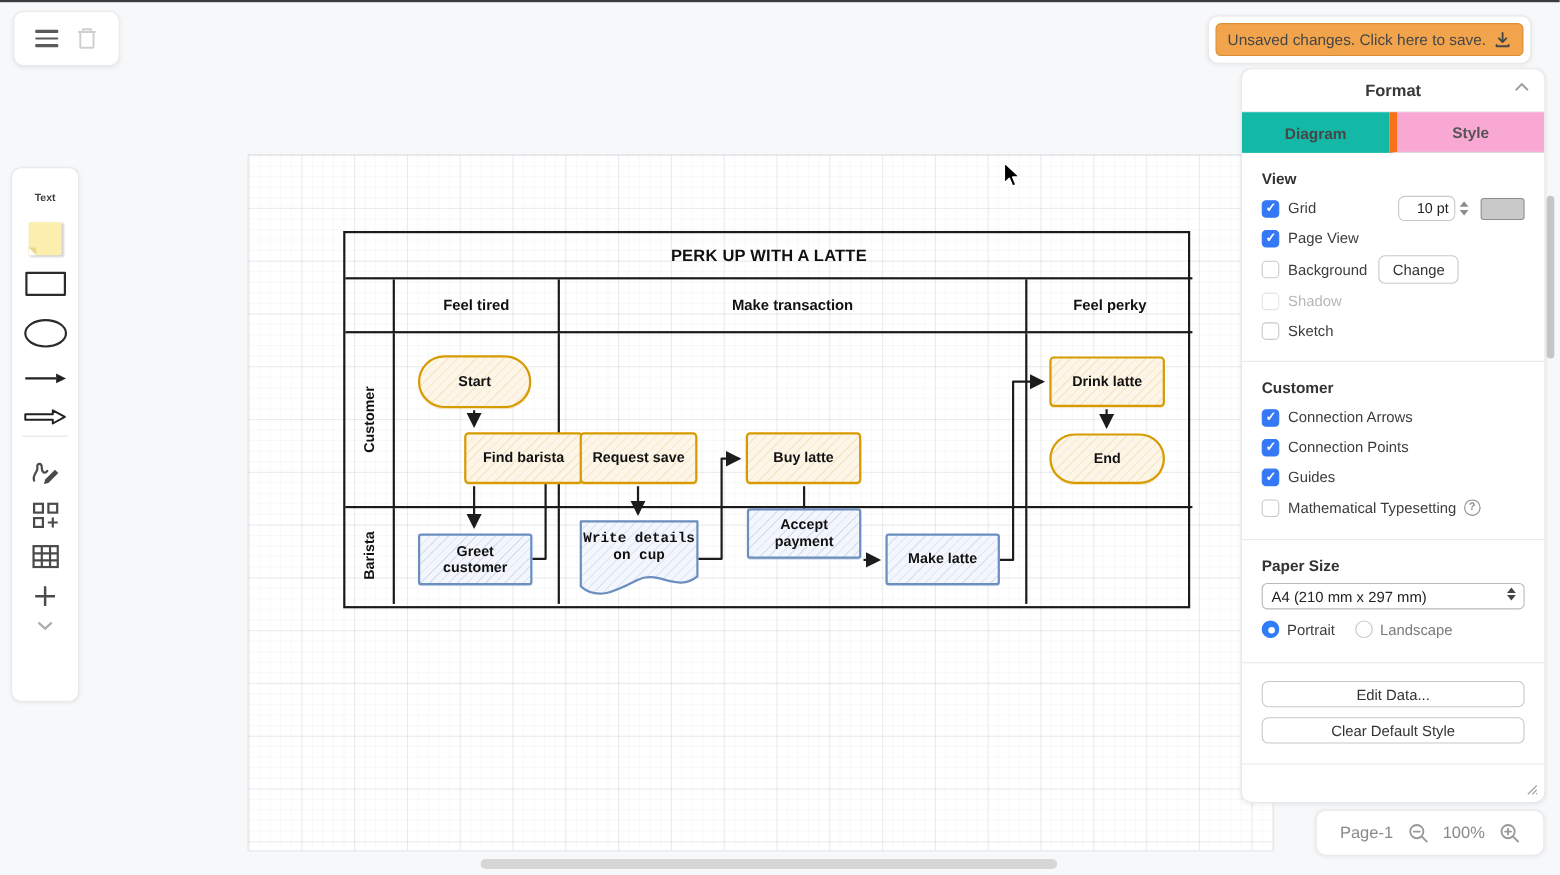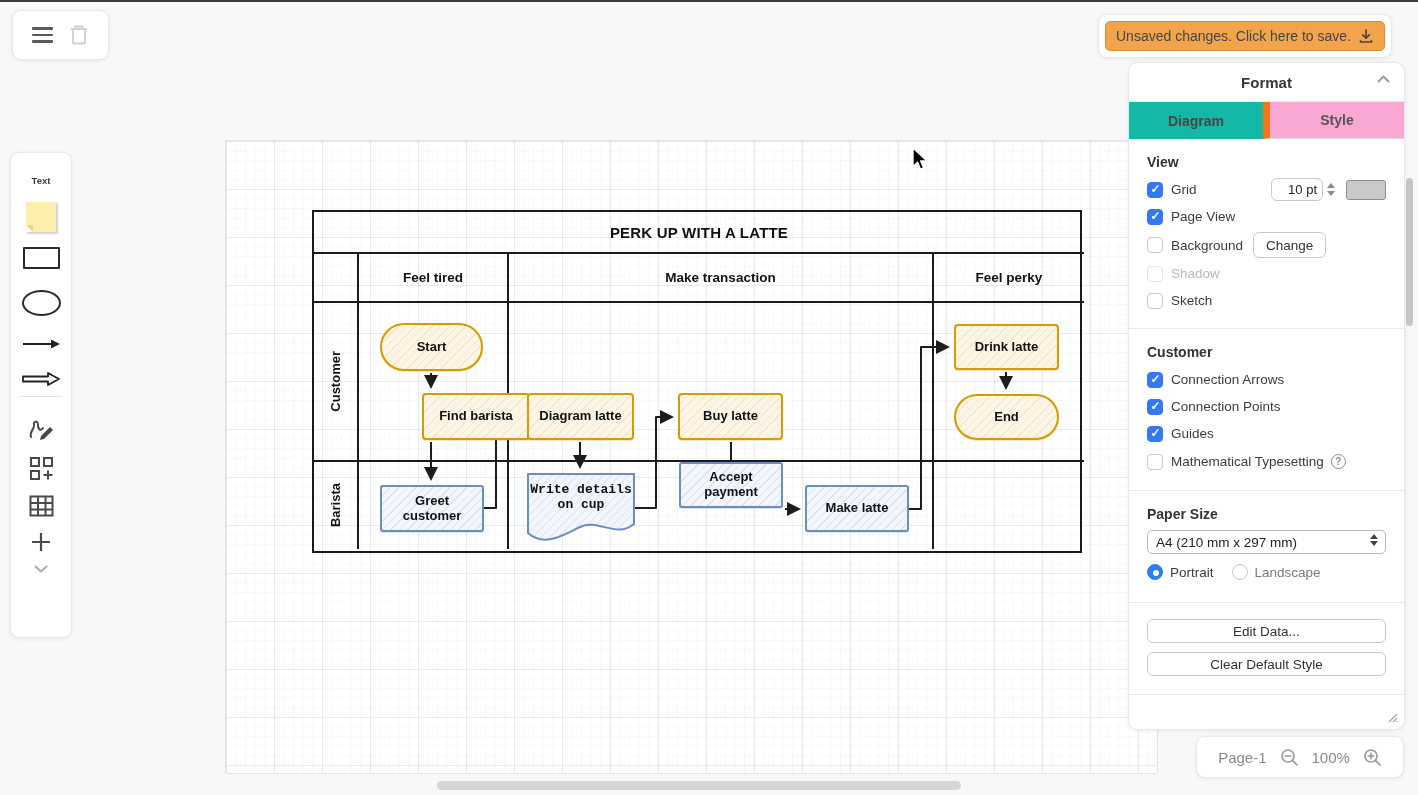--- a/index.html
+++ b/index.html
@@ -207,21 +207,21 @@
     <path d="M635,508 H656 V417 H672"></path>
     <path d="M731,442 V480"></path>
     <path d="M785,509 H799"></path>
     <path d="M909,509 H921 V347 H948"></path>
     <path d="M1006,372 V388"></path>
   </g>
 </svg>
 
 <div class="node n-orange stadium" style="left:380px;top:323px;width:103px;height:48px;">Start</div>
 <div class="node n-orange" style="left:378px;top:393px;width:108px;height:47px;margin-left:44px;">Find barista</div>
-<div class="node n-orange" style="left:527px;top:393px;width:107px;height:47px;">Diagram latte</div>
+<div class="node n-orange" style="left:527px;top:393px;width:107px;height:47px;">Request save</div>
 <div class="node n-orange" style="left:678px;top:393px;width:105px;height:47px;">Buy latte</div>
 <div class="node n-orange" style="left:954px;top:324px;width:105px;height:46px;">Drink latte</div>
 <div class="node n-orange stadium" style="left:954px;top:394px;width:105px;height:46px;">End</div>
 <div class="node n-blue" style="left:380px;top:485px;width:104px;height:47px;">Greet customer</div>
 <div class="doc-label" style="left:529px;top:476px;width:104px;height:44px;">Write details on cup</div>
 <div class="node n-blue" style="left:679px;top:462px;width:104px;height:46px;">Accept payment</div>
 <div class="node n-blue" style="left:805px;top:485px;width:104px;height:47px;">Make latte</div>
 
 <div class="card tl-toolbar">
   <div class="hamburger">

